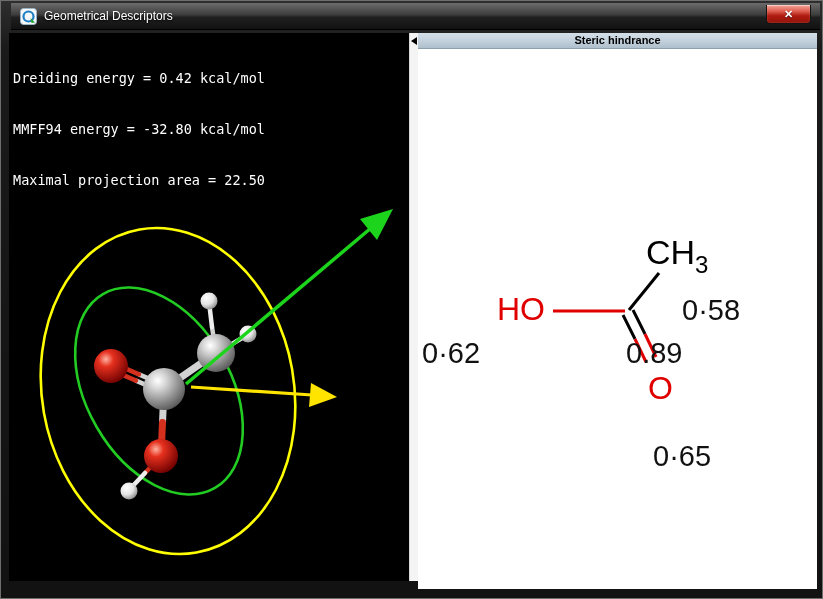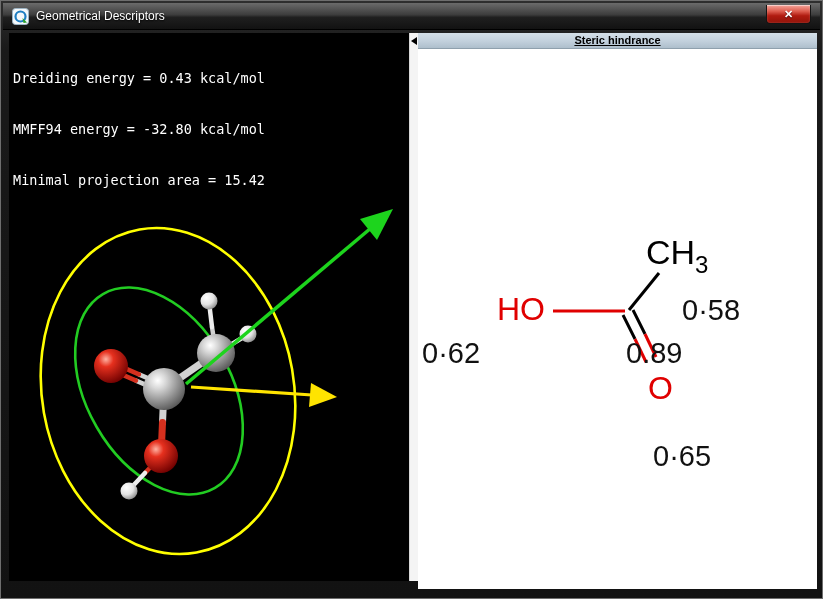--- a/index.html
+++ b/index.html
@@ -9,21 +9,21 @@
     font-family: "Liberation Sans", sans-serif;
     background: #0c0c0c;
     overflow: hidden;
   }
   .frame {
     position: absolute; inset: 0;
     border: 1px solid #6e6e6e;
     background: linear-gradient(180deg, #2e2e2e 0%, #1a1a1a 8%, #121212 100%);
   }
   .titlebar {
-    position: absolute; left: 2px; top: 2px; right: 2px; height: 27px;
+    position: absolute; left: 10px; top: 2px; right: 2px; height: 27px;
     background: linear-gradient(180deg, #6b6b6b 0%, #3d3d3d 45%, #1f1f1f 55%, #121212 100%);
     display: flex; align-items: center;
     border-bottom: 1px solid #000;
   }
   .app-icon { width: 17px; height: 17px; margin-left: 9px; flex: 0 0 auto; }
   .window-title {
     color: #ffffff; font-size: 12px; margin-left: 7px;
     text-shadow: 0 1px 2px #000;
     white-space: nowrap;
   }
@@ -59,21 +59,21 @@
     border-right: 6px solid #000;
   }
   .right-panel {
     position: absolute; left: 417px; top: 32px; width: 399px; height: 556px;
     background: #ffffff;
   }
   .steric-header {
     height: 16px; line-height: 15px;
     background: linear-gradient(180deg, #d4dfe8 0%, #c2d0dc 55%, #aebfcc 100%);
     border-bottom: 1px solid #8fa0ad;
-    font-size: 11px; font-weight: bold; color: #000; text-align: center; text-decoration: underline;
+    font-size: 11px; font-weight: bold; color: #000; text-align: center;
   }
   .viz-2d { display: block; }
   svg text { font-family: "Liberation Sans", sans-serif; }
 </style>
 </head>
 <body>
 
 <div class="frame">
 
   <div class="titlebar">
@@ -83,23 +83,22 @@
       <path d="M10.5 10 L15 14.5 L11.5 15 Z" fill="#2aa12a"></path>
     </svg>
     <span class="window-title">Geometrical Descriptors</span>
     <div class="close-btn">
       <span>✕</span>
     </div>
   </div>
 
   <div class="left-panel">
     <div class="desc-text">
-      <div class="desc-line">Dreiding energy = 0.43 kcal/mol</div>
+      <div class="desc-line">Dreiding energy = 0.42 kcal/mol</div>
       <div class="desc-line">MMFF94 energy = -32.80 kcal/mol</div>
-      <div class="desc-line">Minimal projection area = 15.42</div>
       <div class="desc-line">Maximal projection area = 22.50</div>
       <div class="desc-line">Minimal projection radius = 2.64</div>
       <div class="desc-line">Maximal projection radius = 3.27</div>
       <div class="desc-line">Length perpendicular to the max area = 4.74</div>
       <div class="desc-line">Length perpendicular to the min area = 6.06</div>
       <div class="desc-line">van der Waals volume = 55.90</div>
     </div>
 
     <svg class="viz-3d" width="400" height="390" viewBox="0 0 400 390">
       <defs>

